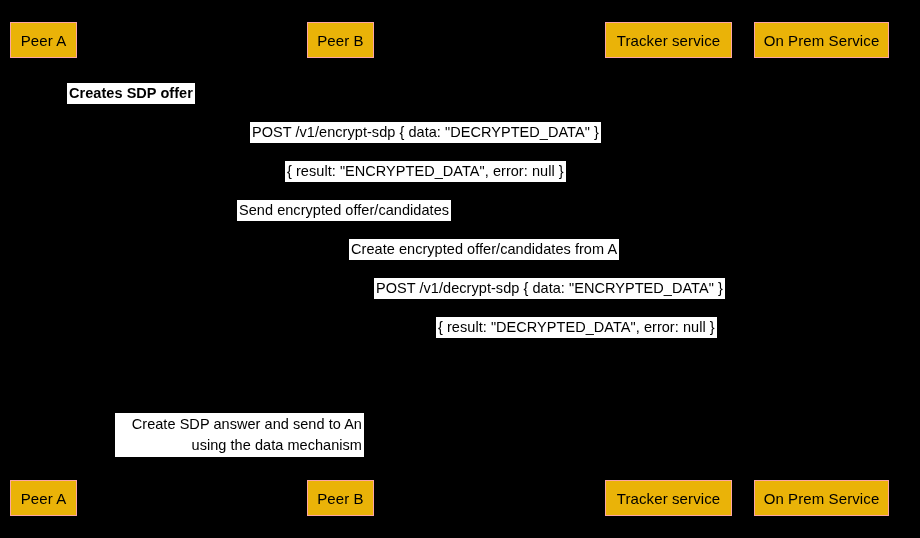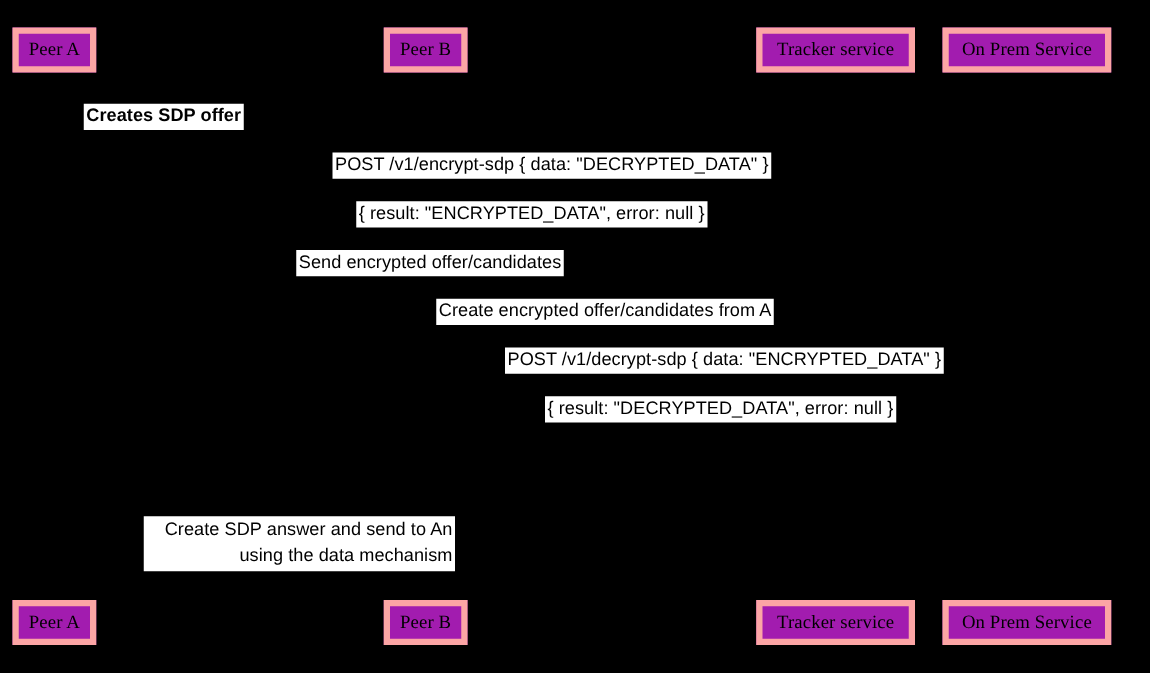--- a/index.html
+++ b/index.html
@@ -23,31 +23,30 @@
     top: 0;
     width: 920px;
     height: 538px;
     background: #000000;
   }
 
   
   .participant {
     position: absolute;
     box-sizing: border-box;
-    background: #a21caf;
-    border: 5px solid #fca5a5;
+    background: #eab308;
+    border: 1px solid #fca5a5;
     color: #000000;
     font-size: 15px;
     line-height: 1;
     display: flex;
     align-items: center;
     justify-content: center;
     white-space: nowrap;
     letter-spacing: 0.1px;
-    font-family: Liberation Serif, serif;
   }
 
   
   .lifeline {
     position: absolute;
     width: 1px;
     background: #000000;
     top: 58px;
     height: 422px;
   }
@@ -124,29 +123,29 @@
   <div class="arrow-head left" style="left:340px; top:258px;"></div>
   <div class="arrow" style="left:340px; top:301px; width:481px;"></div>
   <div class="arrow-head right" style="left:813px; top:297px;"></div>
   <div class="arrow" style="left:340px; top:340px; width:481px;"></div>
   <div class="arrow-head left" style="left:340px; top:336px;"></div>
   <div class="arrow" style="left:340px; top:388px; width:24px;"></div>
   <div class="arrow" style="left:340px; top:446px; width:24px;"></div>
 
   <div class="msg-label" style="left:67px; top:83px;font-weight:bold;">Creates SDP offer</div>
 
-  <div class="msg-label" style="left:266px; top:122px;">POST /v1/encrypt-sdp { data: "DECRYPTED_DATA" }</div>
+  <div class="msg-label" style="left:250px; top:122px;">POST /v1/encrypt-sdp { data: "DECRYPTED_DATA" }</div>
 
   <div class="msg-label" style="left:285px; top:161px;">{ result: "ENCRYPTED_DATA", error: null }</div>
 
   <div class="msg-label" style="left:237px; top:200px;">Send encrypted offer/candidates</div>
 
   <div class="msg-label" style="left:349px; top:239px;">Create encrypted offer/candidates from A</div>
 
-  <div class="msg-label" style="left:404px; top:278px;">POST /v1/decrypt-sdp { data: "ENCRYPTED_DATA" }</div>
+  <div class="msg-label" style="left:374px; top:278px;">POST /v1/decrypt-sdp { data: "ENCRYPTED_DATA" }</div>
 
   <div class="msg-label" style="left:436px; top:317px;">{ result: "DECRYPTED_DATA", error: null }</div>
 
 
   <div class="msg-label two-line" style="left:67px; top:413px; width:249px; padding:1px 2px;">
     <span>Create SDP answer and send to An</span><br>
     <span>using the data mechanism</span>
   </div>
 
   <div class="participant" style="left:10px; top:480px; width:67px; height:36px;">

